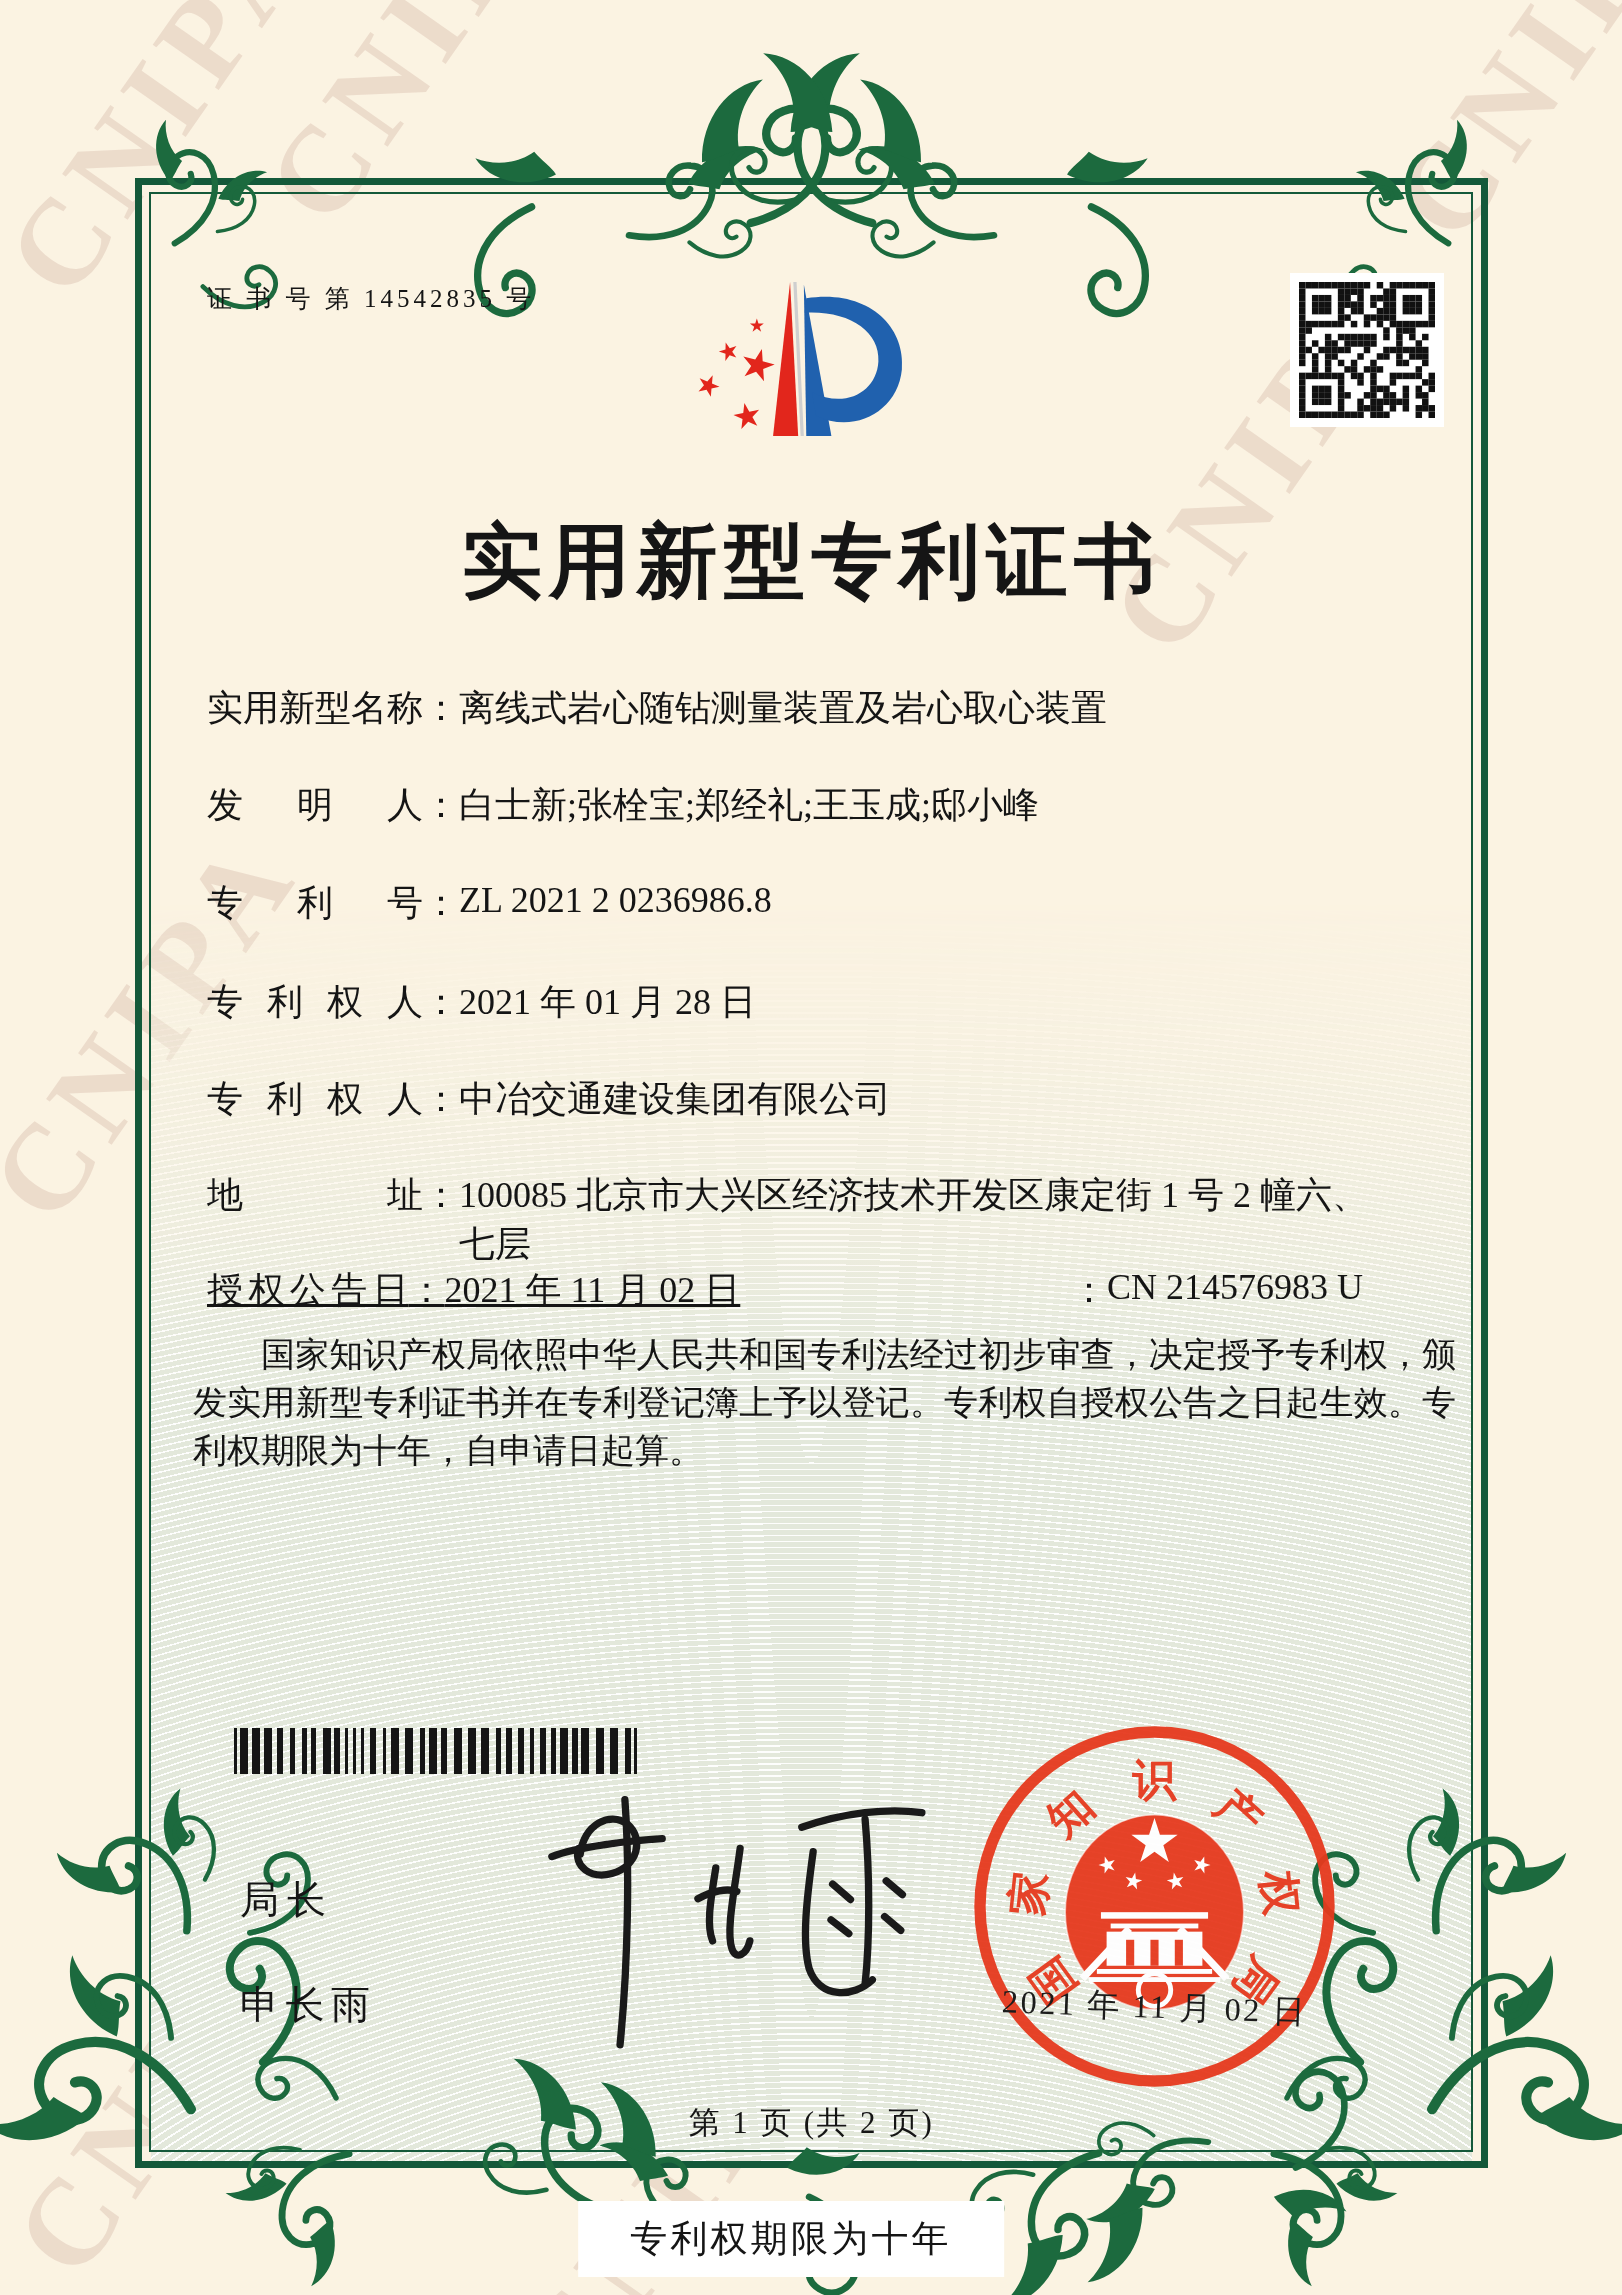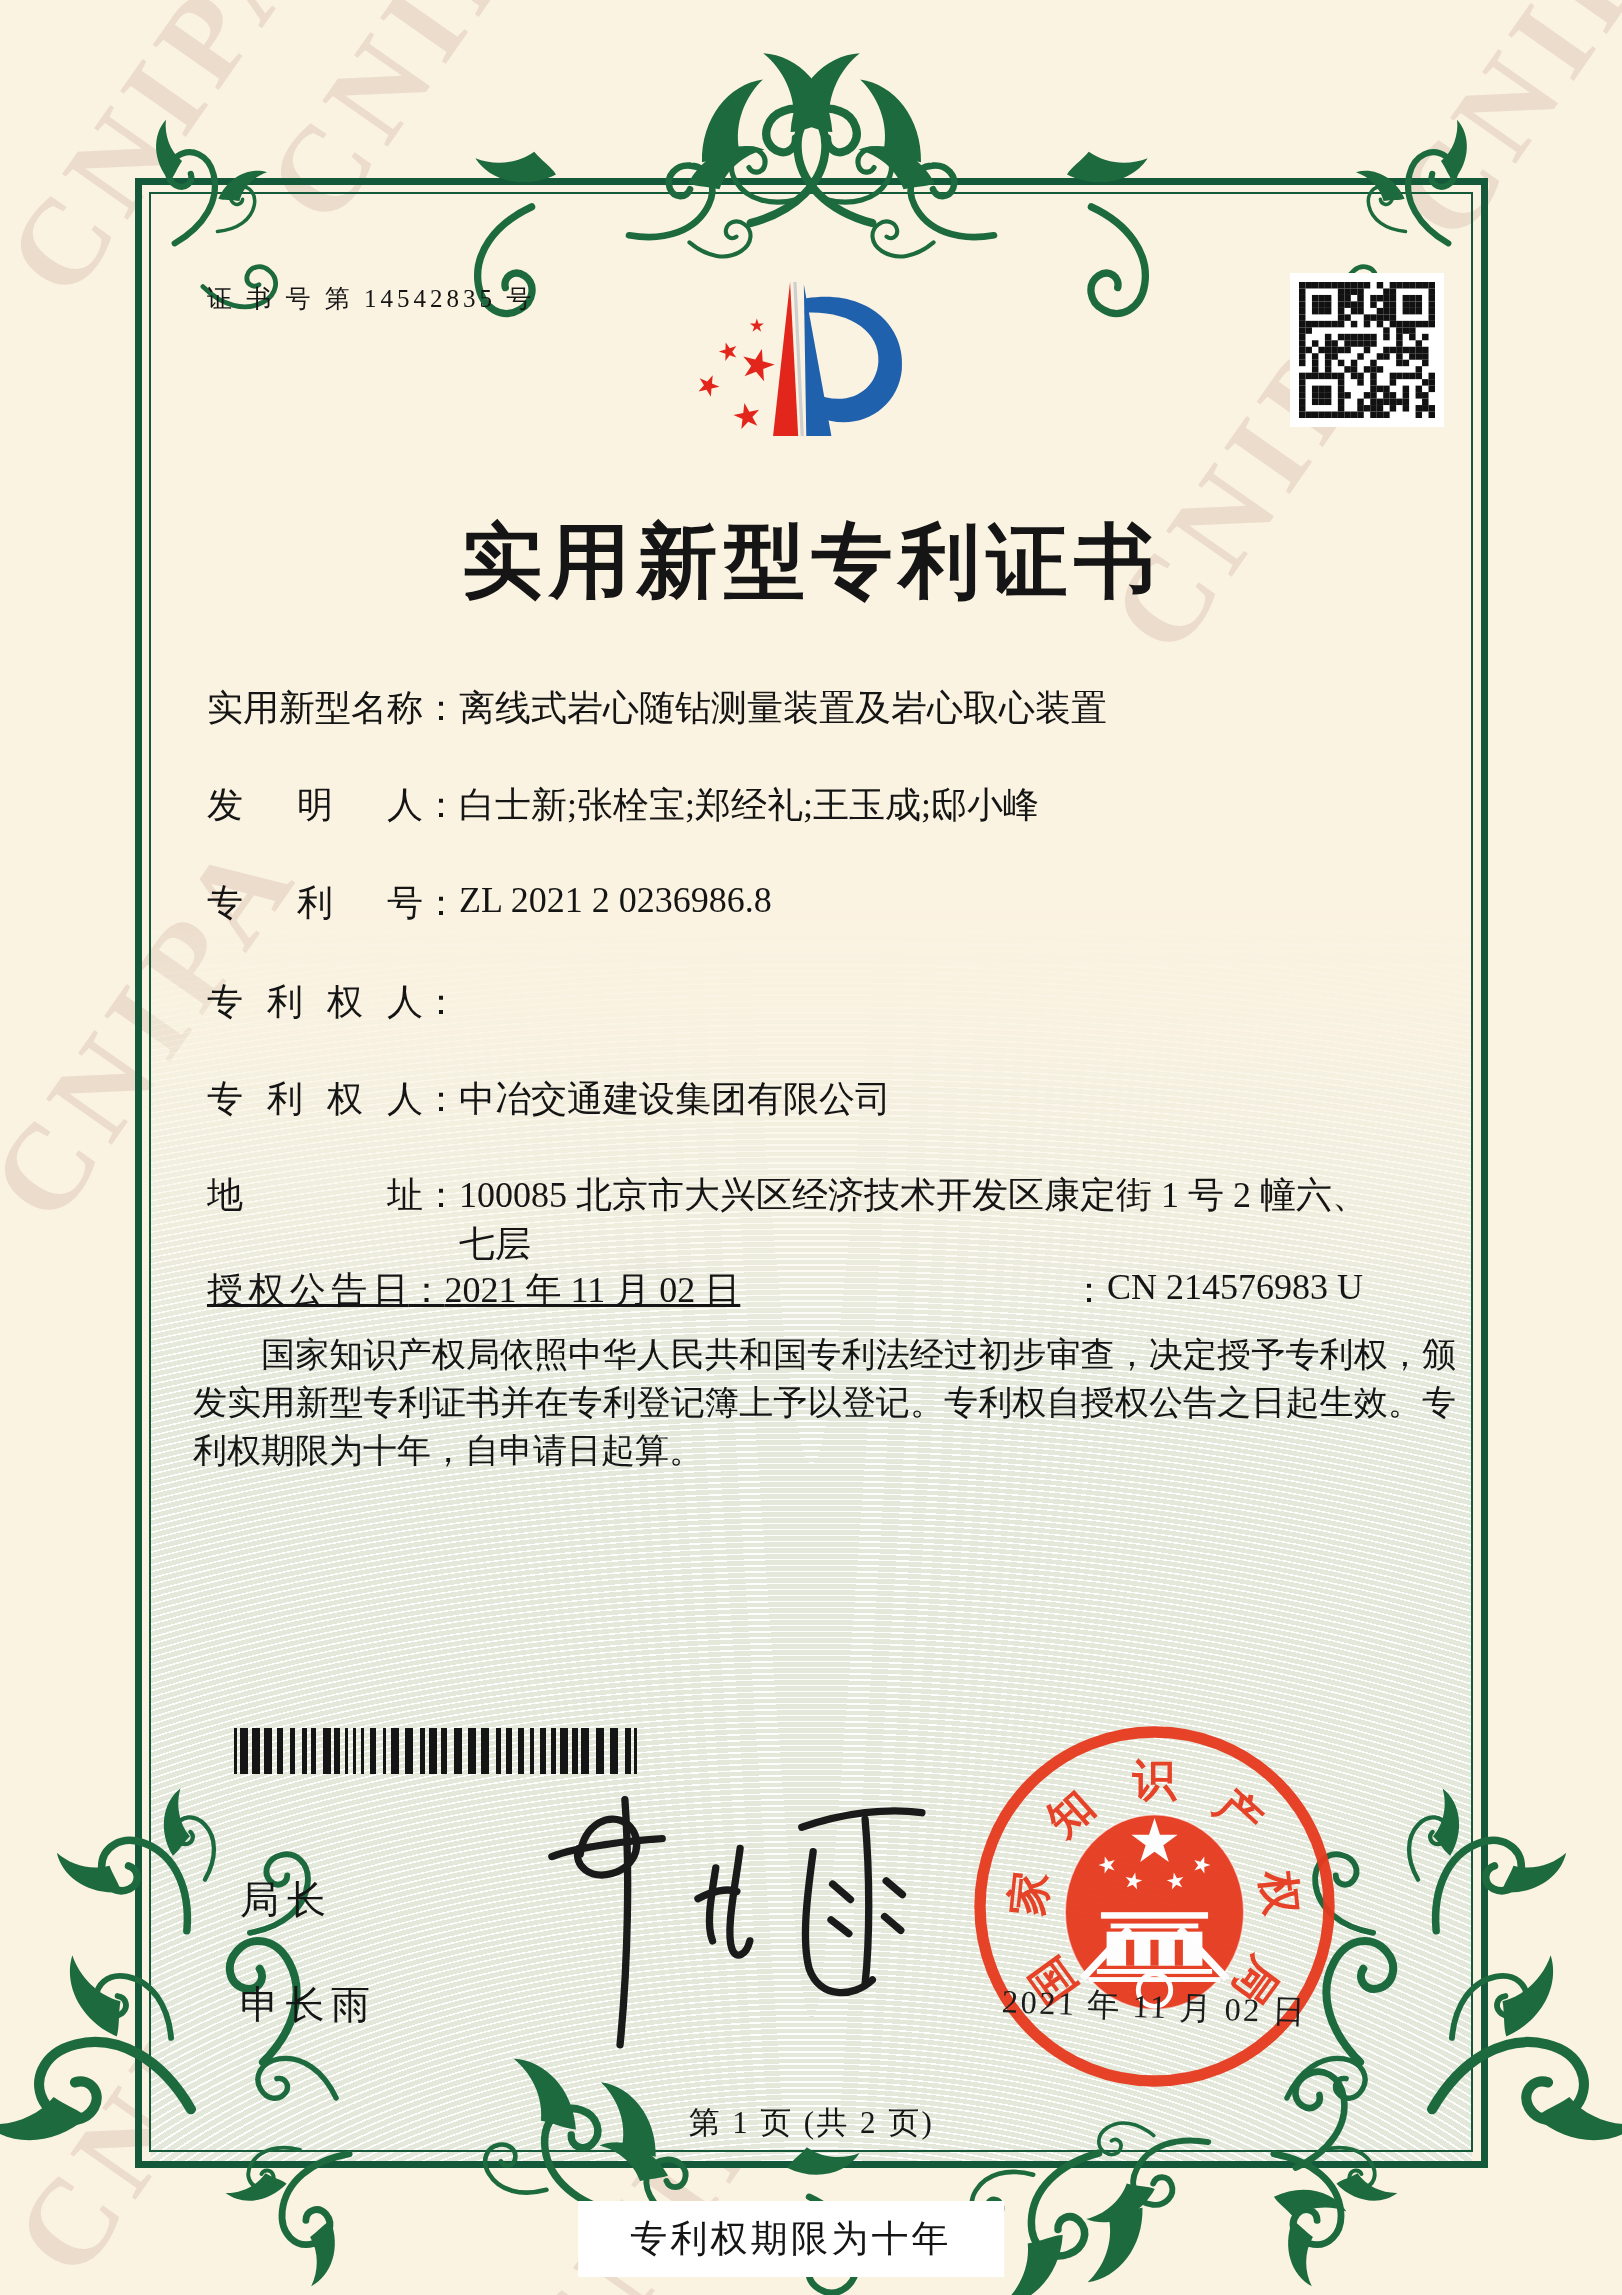--- a/index.html
+++ b/index.html
@@ -428,20 +428,21 @@
   <span class="val">白士新;张栓宝;郑经礼;王玉成;邸小峰</span>
 </div>
 <div class="row" style="top:879px">
   <span class="lbl">专利号</span>
     <span class="colon">：</span>
   <span class="val">ZL 2021 2 0236986.8</span>
 </div>
 <div class="row" style="top:978px">
   <span class="lbl">专利权人</span>
     <span class="colon">：</span>
+  <span class="val">2021 年 01 月 28 日</span>
 </div>
 <div class="row" style="top:1075px">
   <span class="lbl">专利权人</span>
     <span class="colon">：</span>
   <span class="val">中冶交通建设集团有限公司</span>
 </div>
 <div class="row" style="top:1171px">
   <span class="lbl">地址</span>
     <span class="colon">：</span>
   <span class="val">100085 北京市大兴区经济技术开发区康定街 1 号 2 幢六、七层</span>

